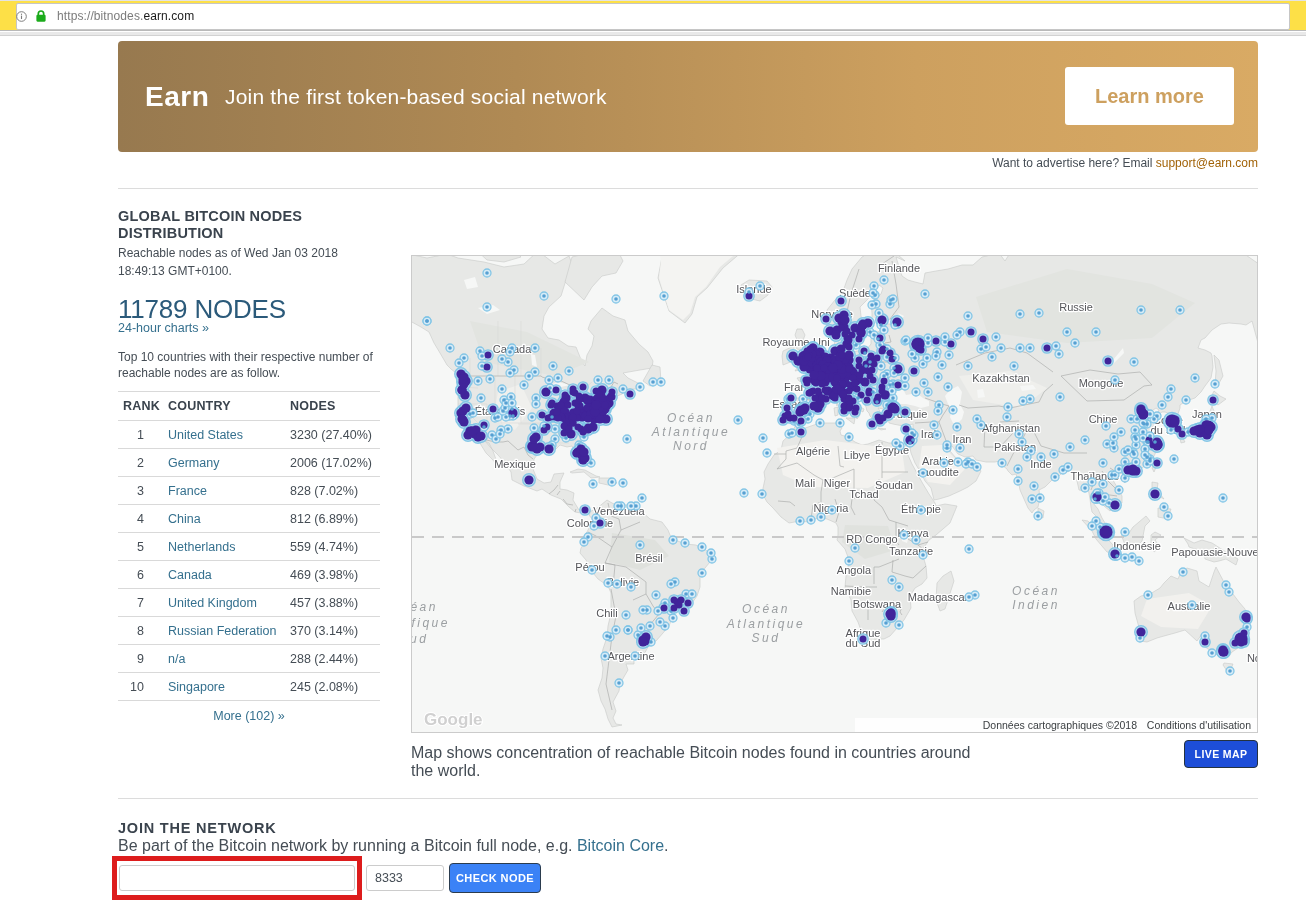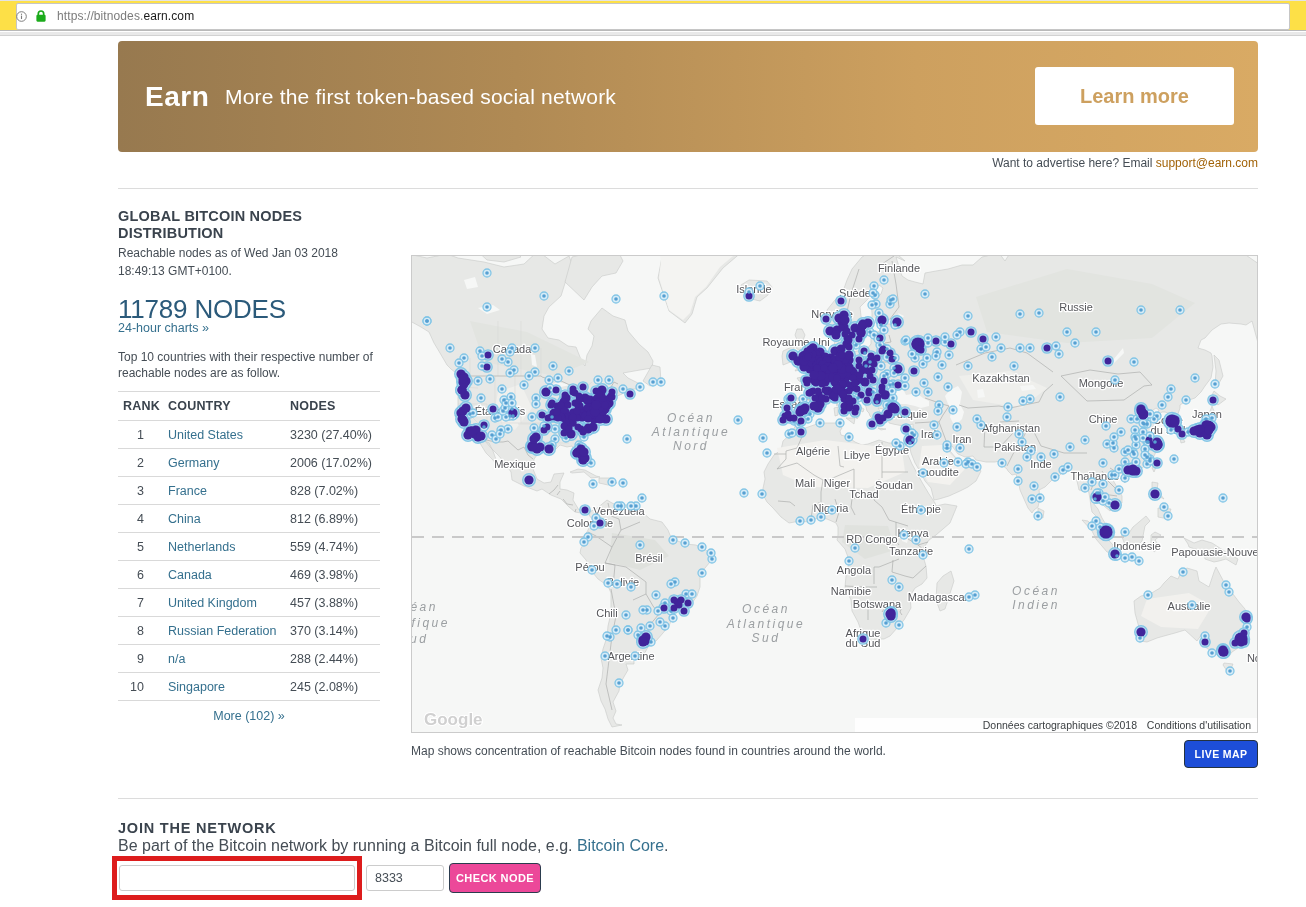--- a/index.html
+++ b/index.html
@@ -16,21 +16,21 @@
 .url-text { position:absolute; left:57px; top:50%; transform:translateY(-50%); font-size:12px; color:#7b7b7b; letter-spacing:0.1px; }
 .url-text b { color:#1a1a1a; font-weight:normal; }
 
 
 .page { position:absolute; left:0; top:37px; width:1306px; height:870px; background:#fff; }
 
 .banner { position:absolute; left:118px; top:4px; width:1140px; height:111px; border-radius:4px;
   background:linear-gradient(90deg,#97794f 0%,#b08a54 35%,#cda05f 70%,#d9aa64 100%); display:block; cursor:pointer; }
 .banner-logo { position:absolute; left:27px; top:50%; transform:translateY(-50%); color:#fff; font-size:28px; font-weight:bold; letter-spacing:0.5px; }
 .banner-tagline { position:absolute; left:107px; top:50%; transform:translateY(-50%); color:#fff; font-size:21px; font-weight:300; letter-spacing:0.2px; }
-.banner-cta { position:absolute; right:24px; top:26px; width:199px; height:58px; background:#fff; border:none; border-radius:3px; color:#cda05f; font-size:20px; font-weight:bold; font-family:inherit; cursor:pointer; }
+.banner-cta { position:absolute; right:24px; top:26px; width:169px; height:58px; background:#fff; border:none; border-radius:3px; color:#cda05f; font-size:20px; font-weight:bold; font-family:inherit; cursor:pointer; }
 .advert-line { position:absolute; top:119px; right:48px; width:1210px; text-align:right; font-size:12px; color:#454d55; }
 .advert-line a { color:#a16207; text-decoration:none; cursor:pointer; }
 
 .divider { position:absolute; left:118px; width:1140px; height:0; border-top:1px solid #dcdcdc; }
 .div1 { top:151px; } .div2 { top:761px; }
 
 
 .h-title { position:absolute; left:118px; top:171px; width:280px; font-size:14.5px; line-height:17px; font-weight:bold; color:#3a434d; letter-spacing:0.2px; white-space:pre-line; }
 .p-stamp { position:absolute; left:118px; top:208px; width:280px; font-size:12px; line-height:17.5px; color:#454d55; white-space:pre-line; }
 .bignum { position:absolute; left:118px; top:257px; font-size:26px; color:#2b5a7a; letter-spacing:-0.2px; font-weight:400; }
@@ -43,30 +43,30 @@
 .ctable .c-rank { width:50px; text-align:right; padding-right:24px; }
 .ctable th.c-rank { text-align:left; padding-left:5px; padding-right:0; }
 .ctable .c-country { width:122px; }
 .ctable .c-nodes { width:90px; }
 .ctable td.c-country a { color:#35708e; text-decoration:none; cursor:pointer; }
 .more-link { position:absolute; left:118px; top:672px; width:262px; text-align:center; font-size:12.5px; color:#35708e; text-decoration:none; cursor:pointer; }
 
 
 .mapbox { position:absolute; left:411px; top:218px; width:847px; height:478px; border:1px solid #cbcbcb; background:#f6f7f6; overflow:hidden; }
 .mapbox svg { display:block; }
-.map-caption { position:absolute; left:411px; top:707px; width:560px; font-size:12px; color:#454d55; }
+.map-caption { position:absolute; left:411px; top:707px; width:560px; font-size:16px; color:#454d55; }
 .livemap-btn { position:absolute; left:1184px; top:703px; width:74px; height:28px; background:#1d4ed8; border:1px solid #24323f; border-radius:4px; color:#fff; font-size:10.5px; font-weight:bold; letter-spacing:0.4px; font-family:inherit; cursor:pointer; }
 
 
 .h-join { position:absolute; left:118px; top:783px; font-size:14.5px; font-weight:bold; color:#3a434d; letter-spacing:0.8px; }
 .p-join { position:absolute; left:118px; top:800px; font-size:16px; color:#454d55; }
 .p-join a { color:#35708e; text-decoration:none; cursor:pointer; }
 .ip-input { position:absolute; left:119px; top:828px; width:236px; height:26px; border:1px solid #ccc; border-radius:3px; font-size:12.5px; padding:0 8px; color:#454d55; font-family:inherit; }
 .port-input { position:absolute; left:366px; top:828px; width:78px; height:26px; border:1px solid #ccc; border-radius:3px; font-size:12.5px; padding:0 8px; color:#454d55; font-family:inherit; }
-.check-btn { position:absolute; left:449px; top:826px; width:92px; height:30px; background:#ec4899; border:1px solid #2b3c4e; border-radius:4px; color:#fff; font-size:11px; font-weight:bold; letter-spacing:0.4px; font-family:inherit; cursor:pointer; }
+.check-btn { position:absolute; left:449px; top:826px; width:92px; height:30px; background:#3b82f6; border:1px solid #2b3c4e; border-radius:4px; color:#fff; font-size:11px; font-weight:bold; letter-spacing:0.4px; font-family:inherit; cursor:pointer; }
 .red-annotation { position:absolute; left:112px; top:819px; width:250px; height:44px; border:5px solid #dd1c1c; pointer-events:none; }
 
 
 text.country { font-family:"Liberation Sans","DejaVu Sans",sans-serif; font-size:11px; fill:#55565a; paint-order:stroke; stroke:#ffffff; stroke-width:2.6px; stroke-linejoin:round; text-anchor:middle; }
 text.ocean { font-family:"Liberation Sans","DejaVu Sans",sans-serif; font-size:12px; font-style:italic; fill:#9b9fa2; letter-spacing:2.5px; text-anchor:middle; }
 text.gwm { font-family:"Liberation Sans","DejaVu Sans",sans-serif; font-size:17px; font-weight:bold; fill:#d0d0d0; paint-order:stroke; stroke:#ffffff; stroke-width:2px; }
 text.attr { font-family:"Liberation Sans","DejaVu Sans",sans-serif; font-size:10.5px; fill:#3c4043; }
 </style>
 </head>
 <body>
@@ -83,21 +83,21 @@
         <path d="M3 7 V5 a3.5 3.5 0 0 1 7 0 V7" fill="none" stroke="#18a818" stroke-width="2.2"></path>
         <rect x="0.5" y="6.5" width="12" height="9" rx="1.5" fill="#1cab1c"></rect>
       </svg>
     <span class="url-text"><span>https://bitnodes.</span><b>earn.com</b></span>
   </div>
   <div class="chrome-strip"></div>
 
   <div class="page">
     <div class="banner">
       <span class="banner-logo">Earn</span>
-      <span class="banner-tagline">More the first token-based social network</span>
+      <span class="banner-tagline">Join the first token-based social network</span>
       <button class="banner-cta">Learn more</button>
     </div>
     <div class="advert-line"><span>Want to advertise here? Email </span><a>support@earn.com</a></div>
 
     <div class="divider div1"></div>
 
     <div class="h-title">GLOBAL BITCOIN NODES
 DISTRIBUTION</div>
     <div class="p-stamp">Reachable nodes as of Wed Jan 03 2018
 18:49:13 GMT+0100.</div>

